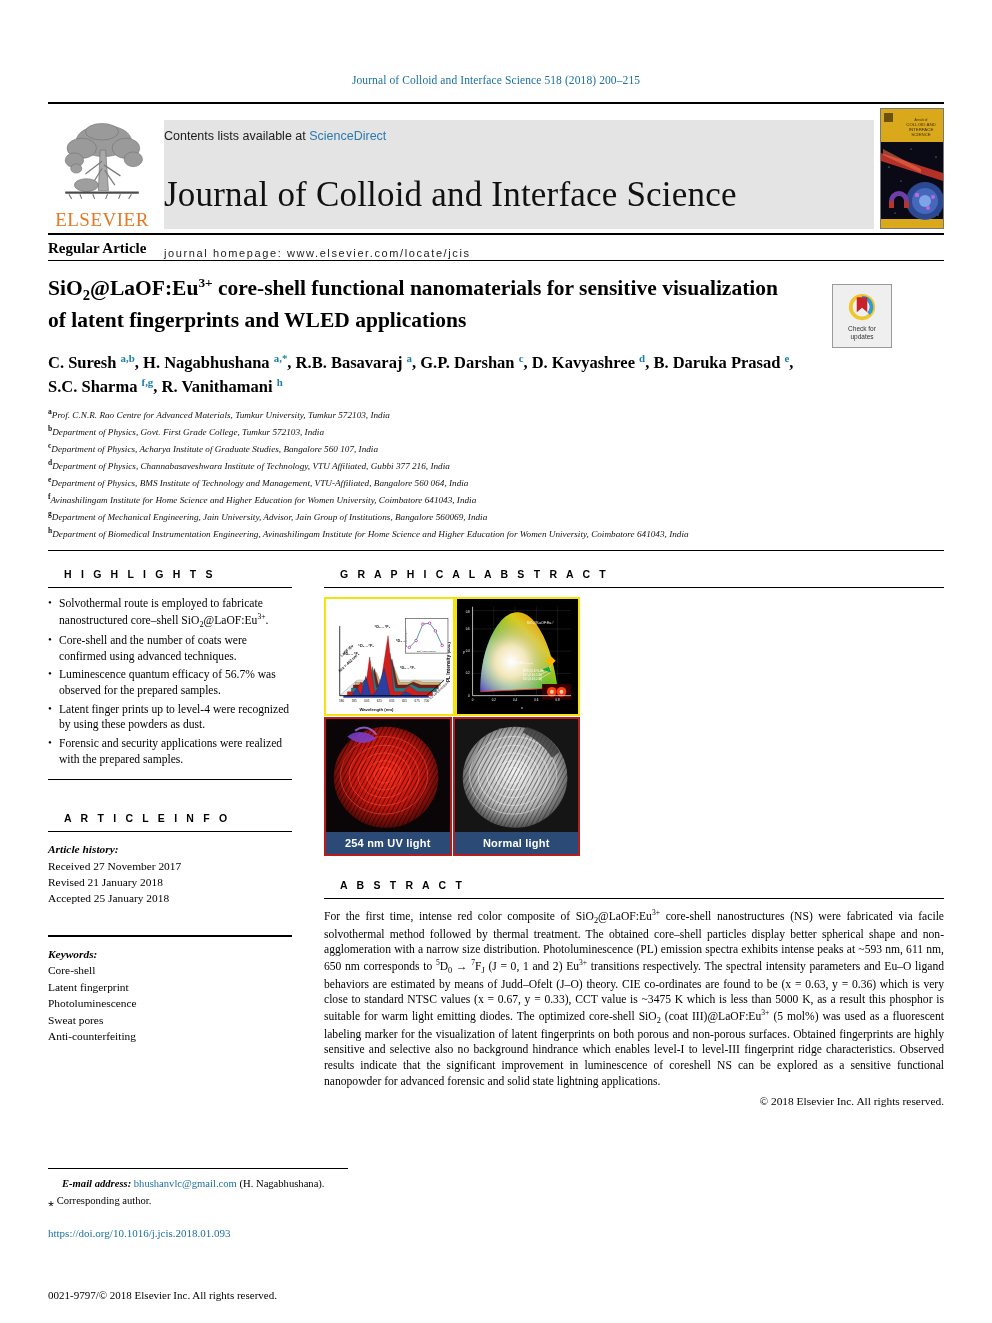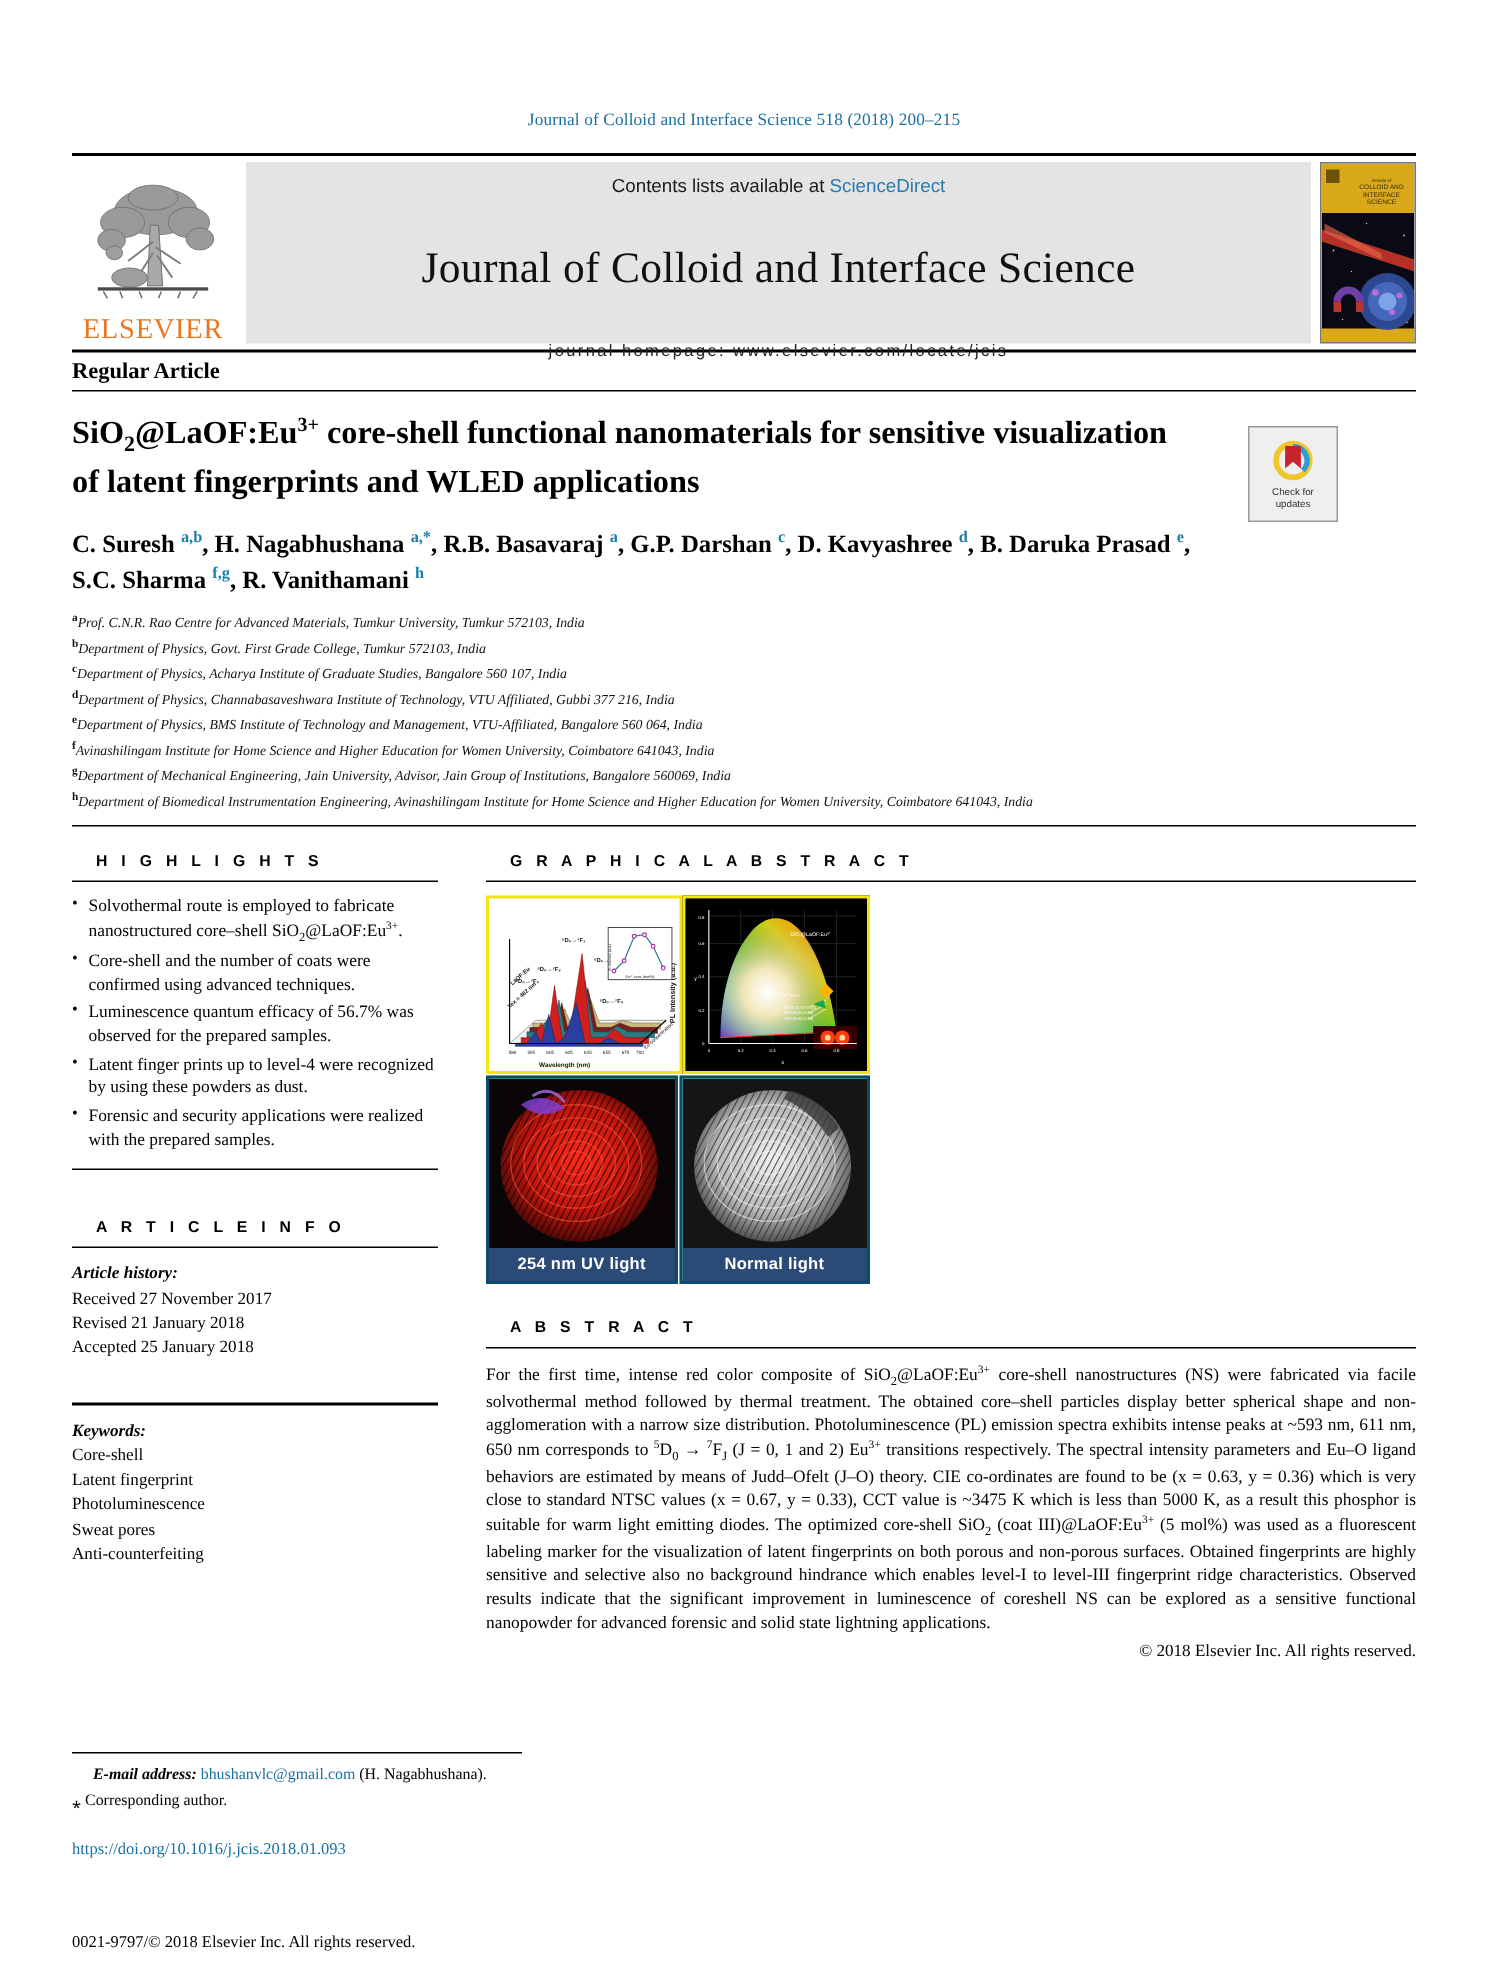--- a/index.html
+++ b/index.html
@@ -9,25 +9,25 @@
   
   .runhead{position:absolute;left:0;top:74px;width:992px;text-align:center;
            font-family:"Liberation Serif",serif;font-size:11.5px;color:#1a6fa3;letter-spacing:.1px;}
 
   
   .masthead{position:absolute;left:48px;top:102px;width:896px;height:129px;
             border-top:2px solid #000;border-bottom:2px solid #000;display:flex;align-items:stretch;}
   .els-logo{width:108px;flex:0 0 108px;display:flex;flex-direction:column;align-items:center;justify-content:flex-end;padding-bottom:4px;}
   .els-tree{width:92px;height:92px;}
   .els-word{font-family:"Liberation Serif",serif;font-size:19px;letter-spacing:.5px;color:#E87722;line-height:1;margin-top:1px;}
-  .mast-center{flex:1 1 auto;background:#e4e4e4;margin:4px 6px 4px 8px;display:flex;flex-direction:column;
-               align-items:center;justify-content:space-between;padding:9px 0 11px 0;gap:32px;}
+  .mast-center{flex:1 1 auto;background:#e4e4e4;margin:16px 6px 4px 8px;display:flex;flex-direction:column;
+               justify-content:space-between;padding:9px 0 11px 0;gap:32px;}
   .mast-contents{font-family:"Liberation Sans",sans-serif;font-size:12.5px;color:#1a1a1a;}
   .mast-contents .sd{color:#2a7ab0;}
-  .mast-title{font-family:"Liberation Serif",serif;font-size:29px;color:#111;letter-spacing:.2px;}
+  .mast-title{font-family:"Liberation Serif",serif;font-size:35px;color:#111;letter-spacing:.2px;}
   .mast-home{font-family:"Liberation Sans",sans-serif;font-size:11px;color:#222;letter-spacing:1.6px;}
   .cover{flex:0 0 62px;width:62px;margin:4px 0 4px 0;position:relative;overflow:hidden;border:1px solid #777;}
 
   
   .sec-a{position:absolute;left:48px;top:240px;width:896px;}
   .regular{font-family:"Liberation Serif",serif;font-size:15px;font-weight:bold;padding-bottom:2px;}
   .rule-thin{border-bottom:1px solid #000;width:896px;margin-top:1px;}
   .title{font-family:"Liberation Serif",serif;font-size:21.5px;font-weight:bold;line-height:1.32;
          width:740px;margin-top:13px;color:#000;}
   .title sub{font-size:.68em;}
@@ -64,21 +64,21 @@
   .kw-rule{border-bottom:2px solid #000;margin-top:28px;}
   .kw-block{margin-top:9px;font-family:"Liberation Serif",serif;font-size:11.4px;line-height:1.44;}
 
   
   .ga-box{margin-top:9px;width:620px;}
   .ga-fig{width:256px;height:258px;background:#ffffff;border:0;position:relative;}
   .ga-top{display:flex;width:256px;height:119px;}
   .ga-pl{position:relative;width:131px;height:119px;background:#fff;border:2px solid #f2e40c;box-sizing:border-box;overflow:hidden;}
   .ga-cie{position:relative;width:125px;height:119px;background:#000;border:2px solid #f2e40c;box-sizing:border-box;overflow:hidden;}
   .ga-bot{display:flex;width:256px;height:139px;margin-top:1px;}
-  .ga-fp{position:relative;width:128px;height:139px;border:2px solid #0c4a6e;box-sizing:border-box;overflow:hidden;background:#5eead4;}
+  .ga-fp{position:relative;width:128px;height:139px;border:2px solid #b91c1c;box-sizing:border-box;overflow:hidden;background:#fde047;}
   .fp-cap{position:absolute;left:0;right:0;bottom:0;height:22px;background:#2b4a76;color:#fff;
           font-family:"Liberation Sans",sans-serif;font-size:11px;font-weight:bold;display:flex;
           align-items:center;justify-content:center;letter-spacing:.2px;}
 
   
   .abs-body{margin-top:9px;font-family:"Liberation Serif",serif;font-size:11.6px;line-height:1.36;
             text-align:justify;}
   .abs-body sub{font-size:.72em;} .abs-body sup{font-size:.66em;}
   .copyright{text-align:right;margin-top:5px;font-family:"Liberation Serif",serif;font-size:11.4px;}
 

